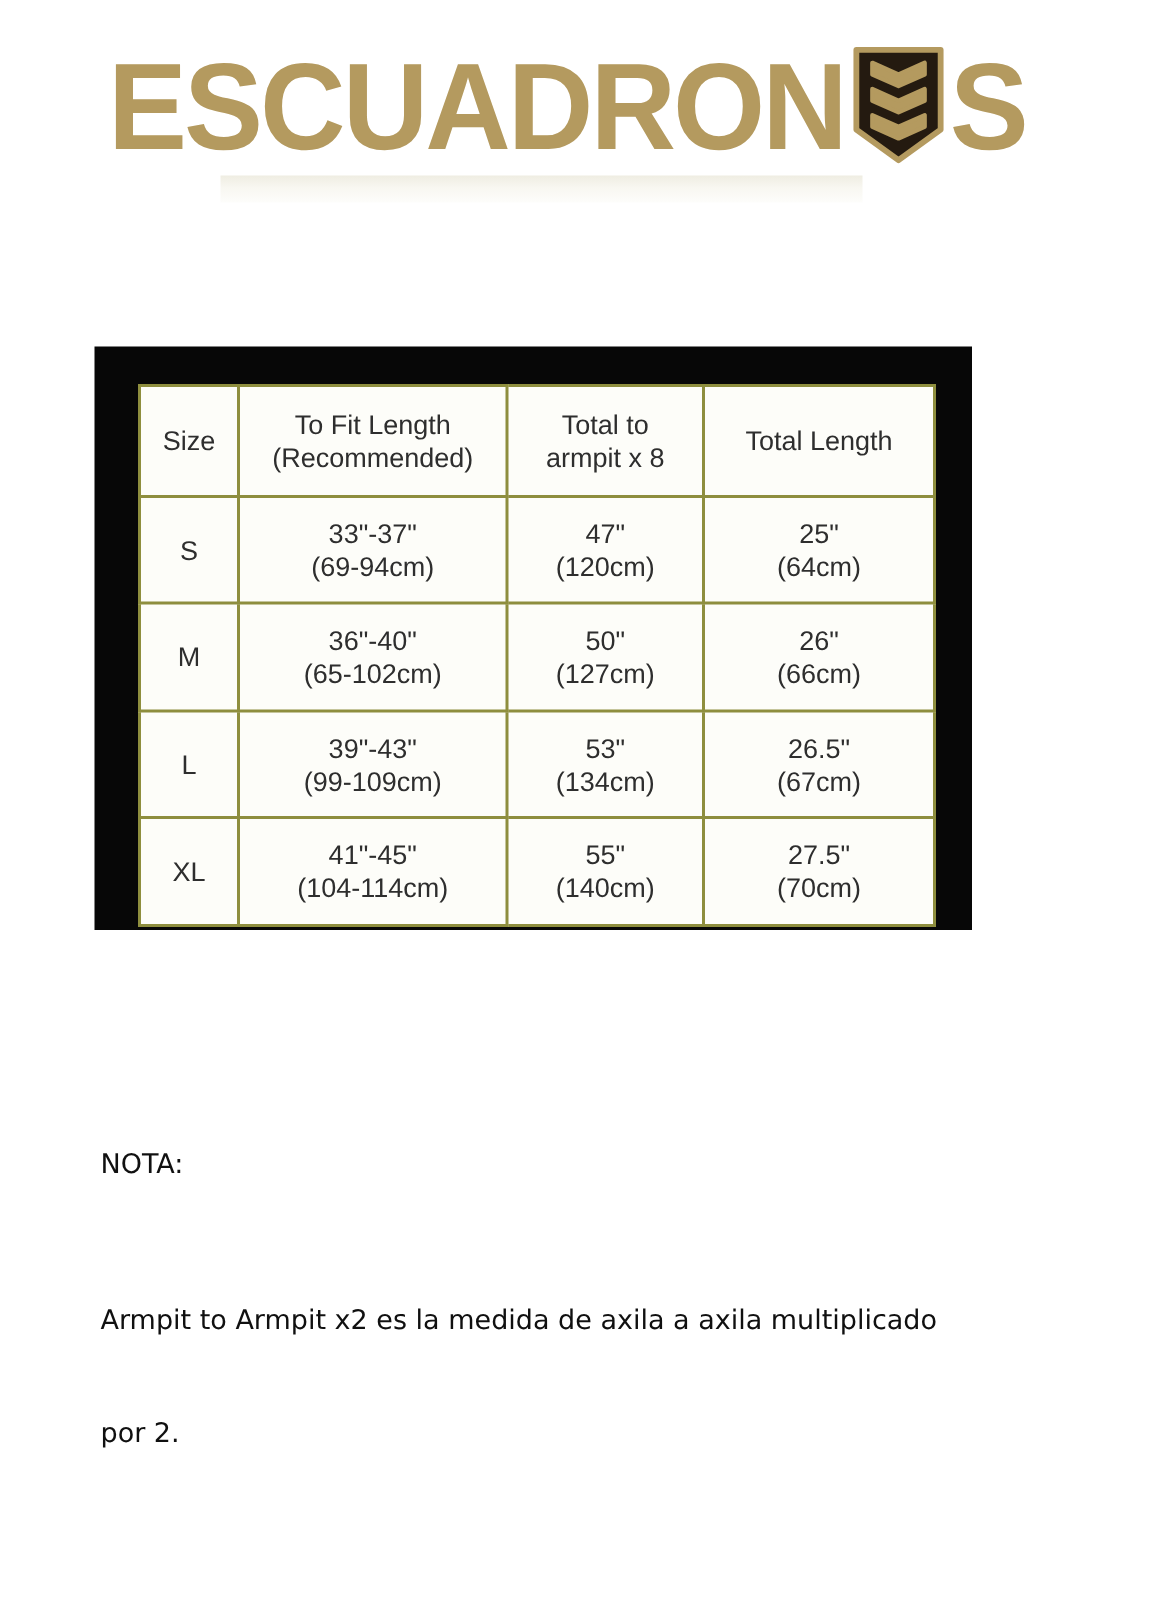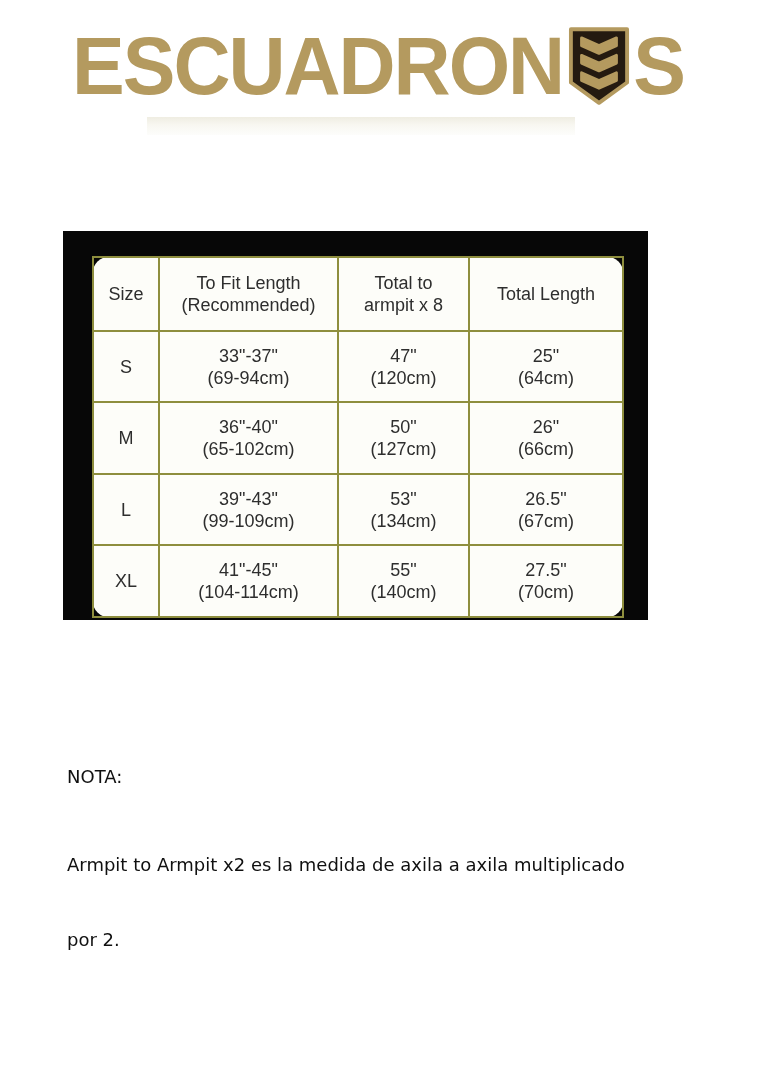--- a/index.html
+++ b/index.html
@@ -10,21 +10,21 @@
     font-family: "Liberation Sans", sans-serif;
     overflow: hidden;
   }
 
   
   .logo-row {
     position: absolute;
     left: 72px; top: 26px;
     height: 88px;
     display: flex;
-    align-items: flex-start;
+    align-items: center;
   }
   .logo-text {
     color: #b49a5f;
     font-family: "Liberation Sans", sans-serif;
     font-weight: bold;
     font-size: 79px;
     letter-spacing: -2px;
     line-height: 1;
     transform: scaleY(1.04);
     white-space: nowrap;
@@ -47,21 +47,20 @@
     width: 585px; height: 389px;
     background: #070707;
     box-sizing: border-box;
     padding: 25px 26px 2px 29px;
   }
   table.size-table {
     width: 100%; height: 100%;
     border-collapse: collapse;
     table-layout: fixed;
     background: #fdfdf9;
-    border-radius: 19px;
   }
   table.size-table th,
   table.size-table td {
     border: 2px solid #8e8e3e;
     text-align: center;
     vertical-align: middle;
     padding: 0;
     color: #2e2e2e;
     font-family: "Liberation Sans", sans-serif;
     font-size: 18px;
@@ -75,21 +74,21 @@
   .note {
     position: absolute;
     left: 67px; top: 714px;
     width: 660px;
     font-family: "DejaVu Sans", sans-serif;
     font-size: 18px;
     line-height: 25px;
     color: #101010;
     white-space: pre-wrap;
   }
-  .note-title { margin-bottom: 13px; }
+  .note-title { margin-bottom: 29px; }
 </style>
 </head>
 <body>
 
 <div class="logo-row">
   <span class="logo-text">ESCUADRON</span>
   <svg class="shield" viewBox="0 0 64 80" width="62" height="80" aria-hidden="true">
     <path stroke="#b49a5f" stroke-width="4" stroke-linejoin="round" d="M3 2 H61 V57 L32 78 L3 57 Z" fill="#241a10"></path>
     <path stroke="#b49a5f" stroke-width="3" stroke-linejoin="round" d="M14 11 L32 19 L50 11 L50 19 L32 27 L14 19 Z" fill="#b49a5f"></path>
     <path stroke="#b49a5f" stroke-width="3" stroke-linejoin="round" d="M14 29 L32 37 L50 29 L50 37 L32 45 L14 37 Z" fill="#b49a5f"></path>

